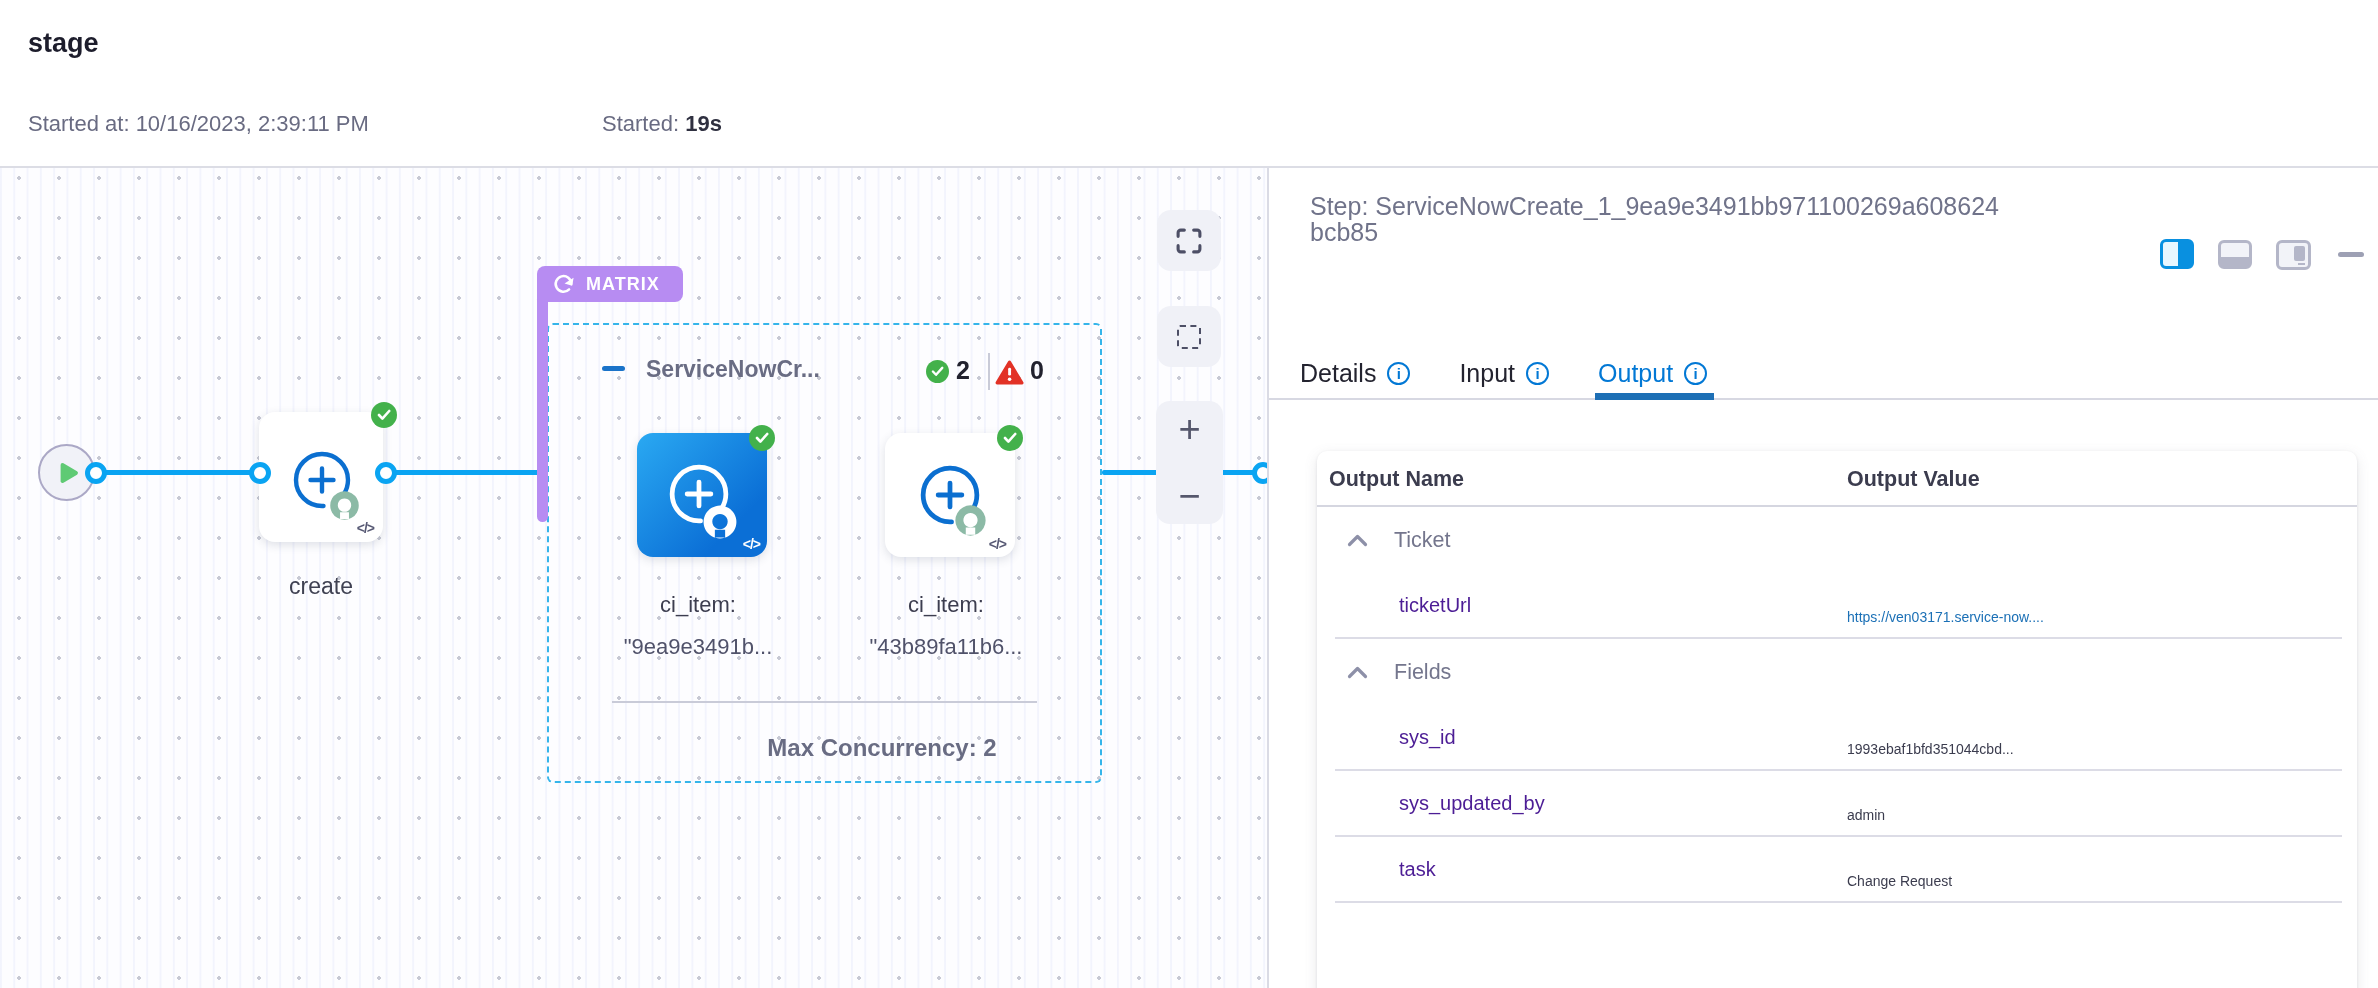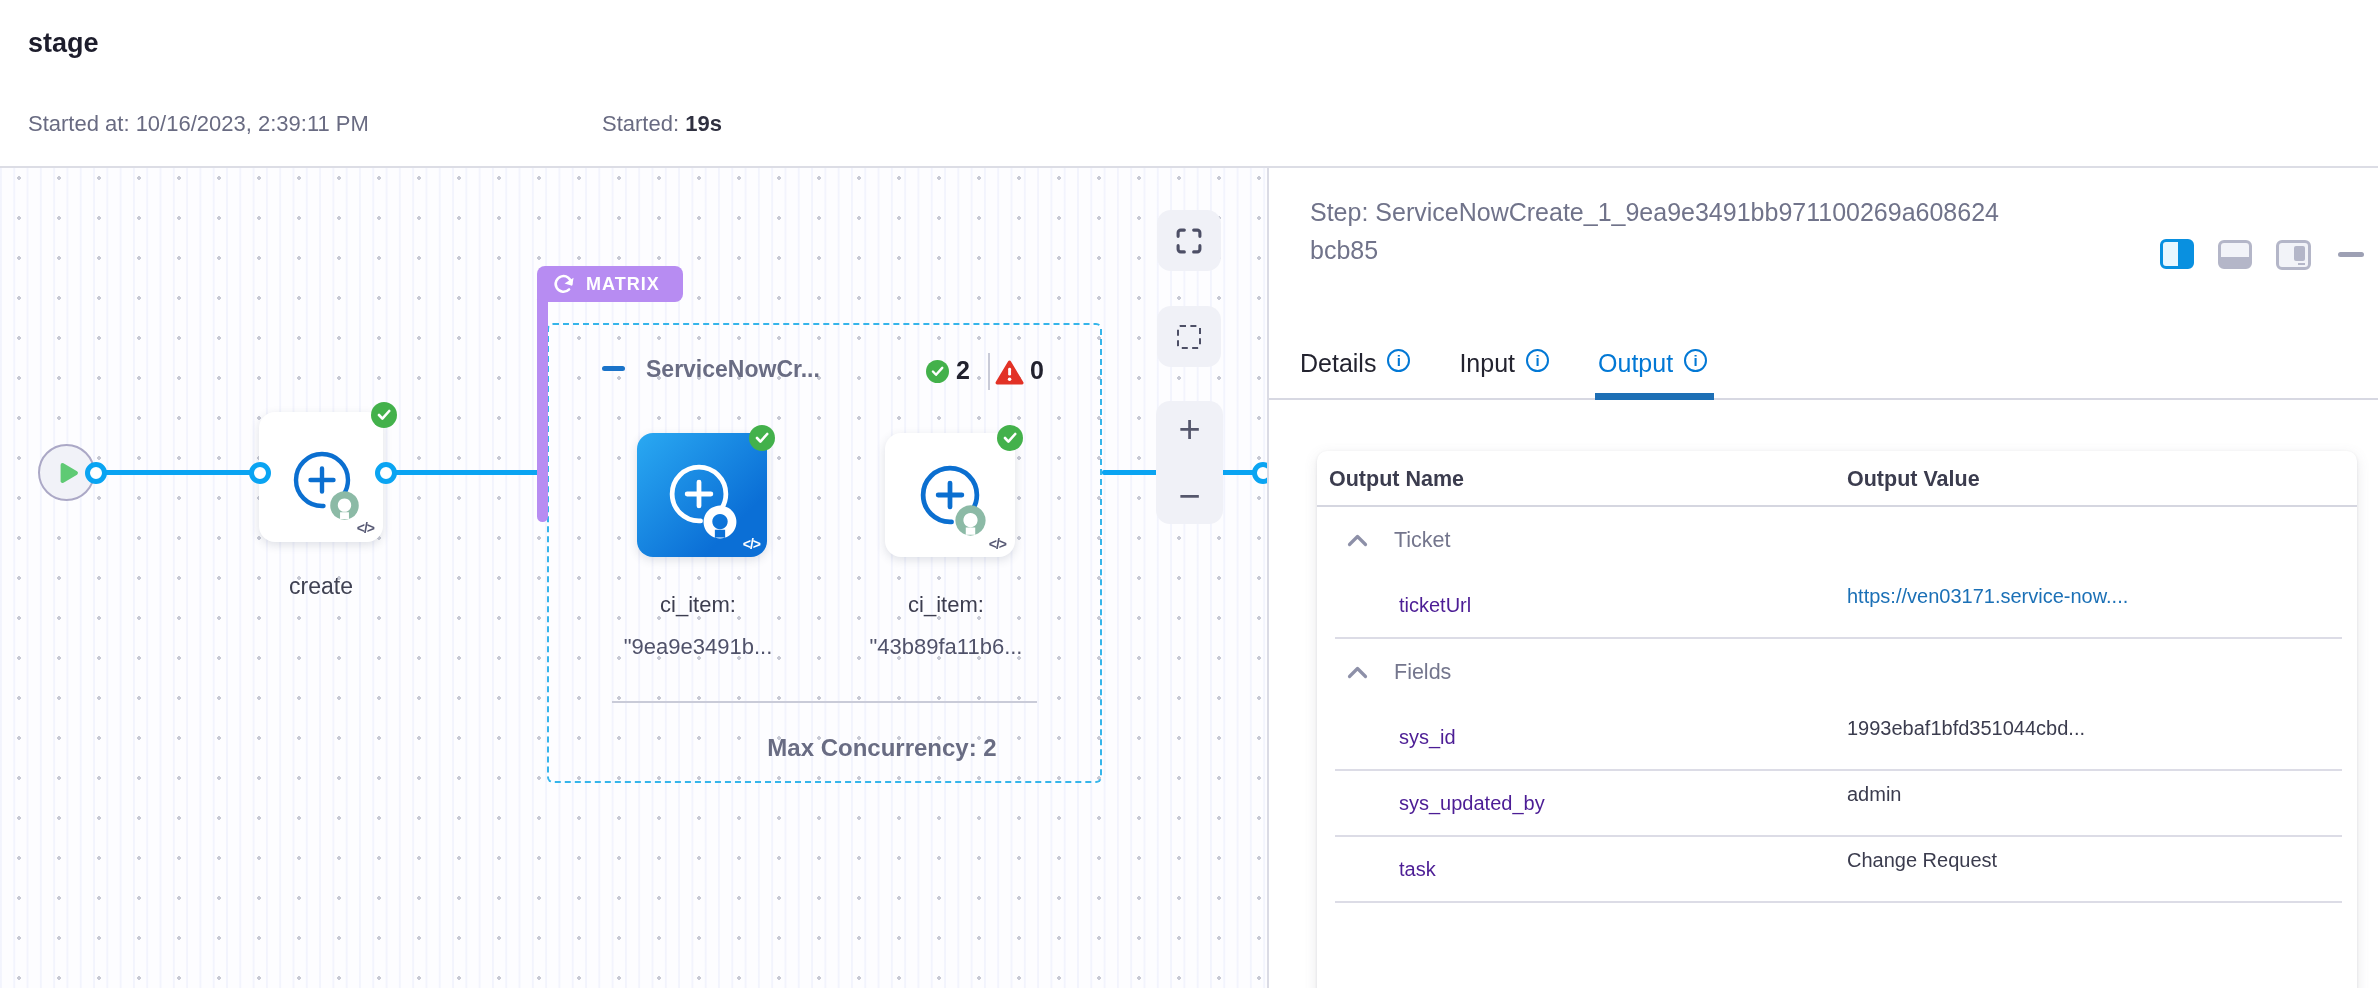--- a/index.html
+++ b/index.html
@@ -58,49 +58,49 @@
   
   .ctl{position:absolute;background:#f0f1f7;border-radius:14px;display:flex;align-items:center;justify-content:center;}
   #ctl-expand{left:1157px;top:42px;width:64px;height:61px;}
   #ctl-marquee{left:1157px;top:138px;width:64px;height:61px;}
   #marquee-square{width:24px;height:24px;border:2.5px dashed #4d4f66;border-radius:3px;}
   #ctl-zoom{left:1156px;top:233px;width:67px;height:123px;flex-direction:column;justify-content:space-between;padding:6px 0;}
   .zoom-btn{width:100%;text-align:center;font-size:38px;line-height:44px;color:#55576c;cursor:pointer;}
 
   
   #panel{position:absolute;left:1267px;top:168px;width:1111px;height:820px;background:#fff;border-left:2px solid #dadbe5;}
-  #step-title{position:absolute;left:41px;top:25px;width:690px;font-size:25px;line-height:38px;color:#70738a;word-break:break-all;}
+  #step-title{position:absolute;left:41px;top:25px;width:690px;font-size:25px;line-height:26px;color:#70738a;word-break:break-all;}
   .view-icon{position:absolute;border-radius:6px;}
   #view-split{left:891px;top:71px;width:34px;height:30px;border:3px solid #0990e0;background:linear-gradient(to right,#e9f7ff 0 52%,#0990e0 52% 100%);}
   #view-bottom{left:949px;top:72px;width:34px;height:29px;border:3px solid #b4b6c8;background:linear-gradient(to bottom,#f2f3f8 0 60%,#b4b6c8 60% 100%);}
   #view-right{left:1007px;top:72px;width:35px;height:30px;border:3px solid #b4b6c8;background:#f2f3f8;}
   #view-right .inner{position:absolute;right:3px;top:3px;width:11px;height:15px;background:#b4b6c8;border-radius:2px;}
   #view-right .mini{position:absolute;right:3px;bottom:2px;width:7px;height:2.5px;background:#b4b6c8;}
   #panel-minimize{position:absolute;left:1069px;top:84px;width:26px;height:5px;background:#9da0b4;border-radius:3px;}
   #tabs{position:absolute;left:0;right:0;top:181px;height:51px;border-bottom:2px solid #d7d8e2;display:flex;gap:49px;padding-left:31px;}
-  .tab{display:flex;align-items:flex-start;gap:11px;font-size:25px;color:#23232f;position:relative;cursor:pointer;}
+  .tab{display:flex;align-items:center;gap:11px;font-size:25px;color:#23232f;position:relative;cursor:pointer;}
   .tab.active{color:#0278d5;}
   .tab.active::after{content:'';position:absolute;left:-3px;right:-7px;bottom:-2px;height:7px;background:#1d6fb5;}
   .info-icon{width:23px;height:23px;border:2.5px solid #0278d5;border-radius:50%;color:#0278d5;
     font-size:15px;font-weight:bold;display:flex;align-items:center;justify-content:center;}
 
   
   #output-card{position:absolute;left:48px;top:283px;width:1040px;height:600px;background:#fff;border-radius:10px;
     box-shadow:0 1px 3px rgba(40,41,61,.10), 0 4px 14px rgba(96,97,112,.14);}
   #t-head{position:relative;height:56px;border-bottom:2px solid #d5d6e0;}
   .t-col{position:absolute;top:16px;font-size:21.5px;font-weight:bold;color:#3b3c4e;}
   #t-col-name{left:12px;}
   #t-col-value{left:530px;}
   .t-group{position:relative;height:66px;display:flex;align-items:center;}
   .t-group .chev{position:absolute;left:30px;top:26px;cursor:pointer;}
   .t-group .gname{position:absolute;left:77px;font-size:21.5px;color:#74768d;}
   .t-row{position:relative;height:66px;}
   .t-row::after{content:'';position:absolute;left:18px;right:15px;bottom:0;height:2px;background:#dcdce6;}
   .t-row .rname{position:absolute;left:82px;top:21px;font-size:20px;color:#4c1d95;}
-  .t-row .rval{position:absolute;left:530px;top:12px;font-size:20px;color:#3b3c4e;}
+  .t-row .rval{position:absolute;left:530px;top:36px;font-size:14px;color:#3b3c4e;}
   .t-row .rval.link{color:#1b70b6;cursor:pointer;}
 </style>
 </head>
 <body>
 
 <div id="stage">
 
   <div class="hdr-title">stage</div>
   <div class="hdr-sub" id="hdr-started"><span>Started at:</span><span> 10/16/2023, 2:39:11 PM</span></div>
   <div class="hdr-sub" id="hdr-duration"><span>Started:</span><b> 19s</b></div>

